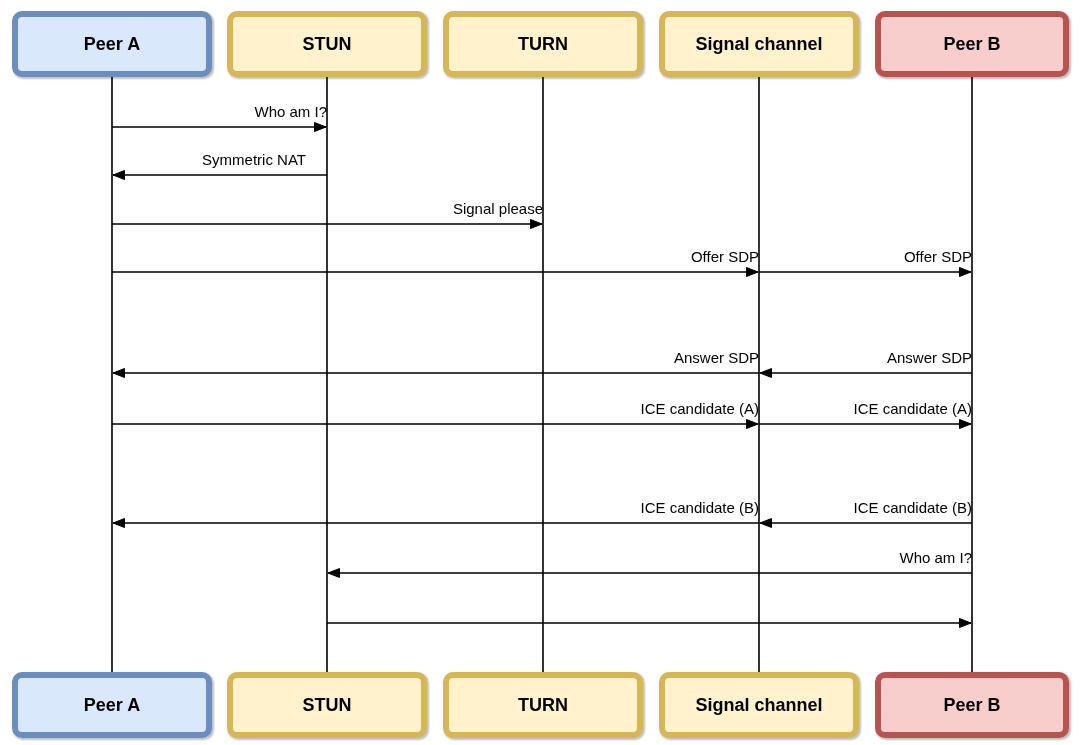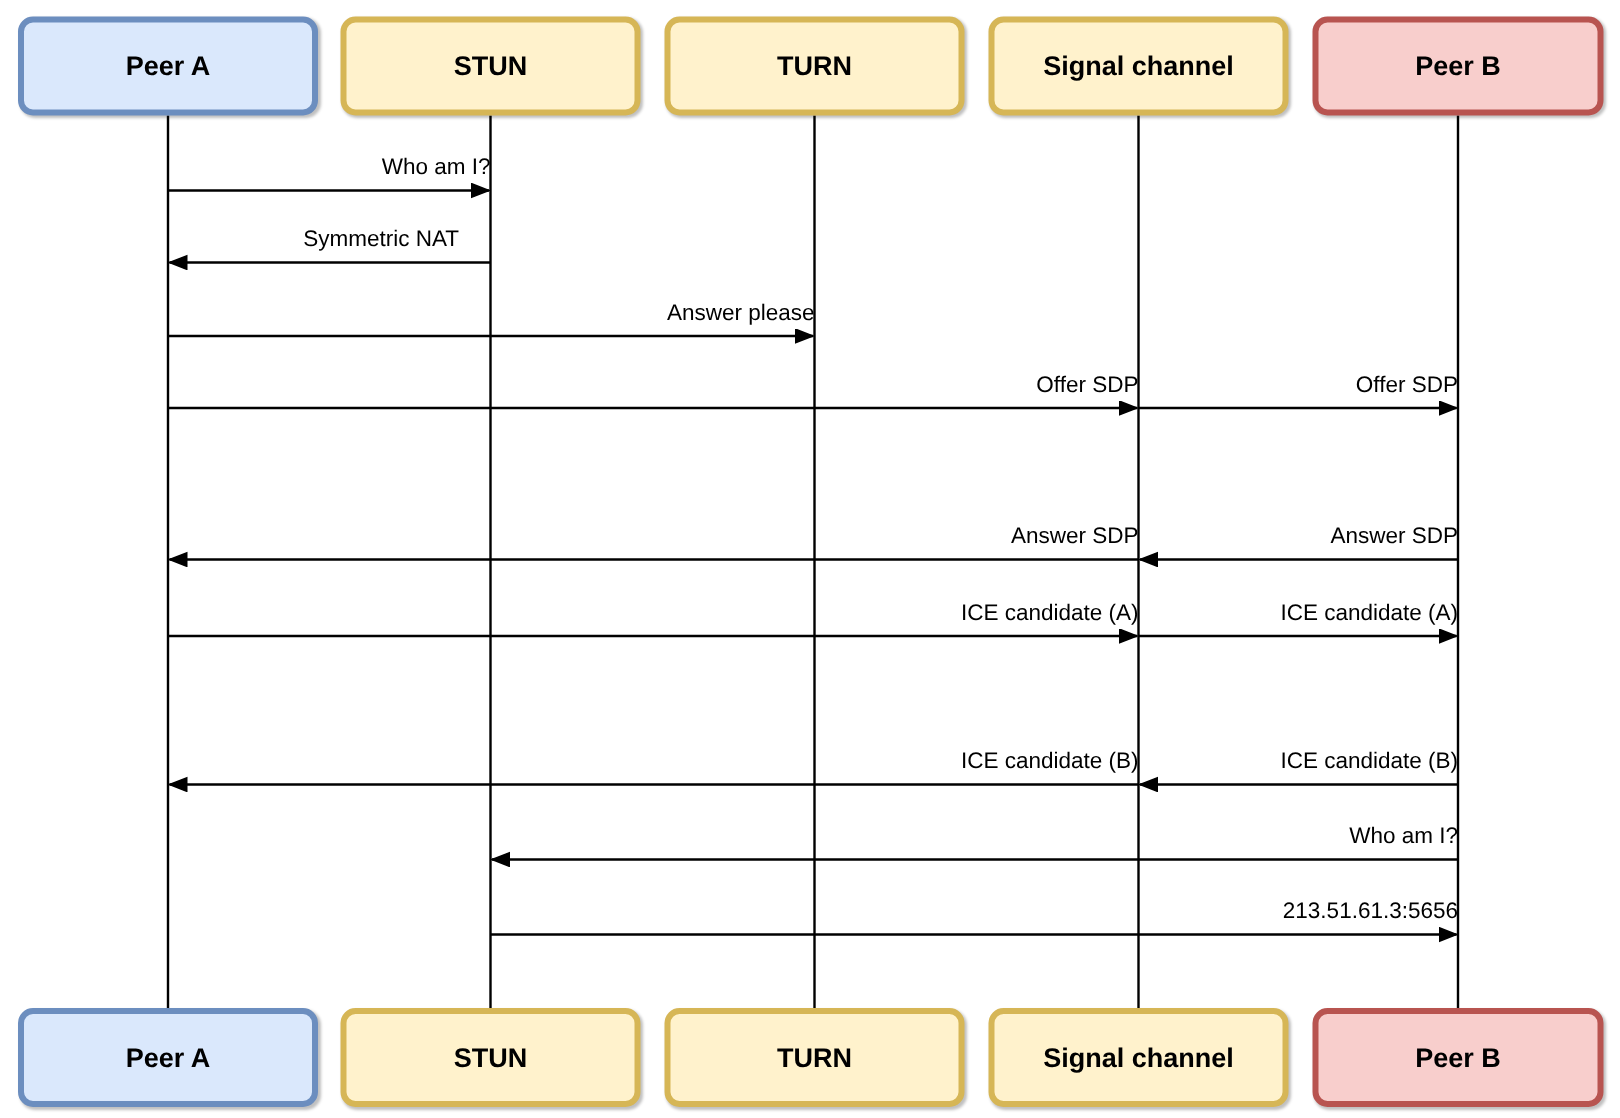--- a/index.html
+++ b/index.html
@@ -16,21 +16,21 @@
     overflow: hidden;
   }
   .canvas svg {
     position: absolute;
     left: 0;
     top: 0;
   }
   .actor-box {
     position: absolute;
     box-sizing: border-box;
-    border: 4px solid #b91c1c;
+    border: 6px solid #b91c1c;
     border-radius: 10px;
     display: flex;
     align-items: center;
     justify-content: center;
     font-weight: bold;
     font-size: 18px;
     color: #000000;
     box-shadow: 1.5px 1.5px 2px rgba(0,0,0,0.25);
   }
   .msg-label {
@@ -106,24 +106,23 @@
       <span>Signal channel</span>
     </div>
     <div class="actor-box" style="left: 875px; width: 194px; top: 11px; height: 66px; background: rgb(248, 206, 204); border-color: rgb(184, 84, 80);">
       <span>Peer B</span>
     </div>
     <div class="actor-box" style="left: 875px; width: 194px; top: 672px; height: 66px; background: rgb(248, 206, 204); border-color: rgb(184, 84, 80);">
       <span>Peer B</span>
     </div>
     <div class="msg-label" style="left: 112px; width: 215px; top: 103px;">Who am I?</div>
     <div class="msg-label" style="left: 128px; width: 178px; top: 151px;">Symmetric NAT</div>
-    <div class="msg-label" style="left: 112px; width: 431px; top: 200px;">Answer please</div>
+    <div class="msg-label" style="left: 112px; width: 431px; top: 200px;">Signal please</div>
     <div class="msg-label" style="left: 112px; width: 647px; top: 248px;">Offer SDP</div>
     <div class="msg-label" style="left: 759px; width: 213px; top: 248px;">Offer SDP</div>
     <div class="msg-label" style="left: 759px; width: 213px; top: 349px;">Answer SDP</div>
     <div class="msg-label" style="left: 112px; width: 647px; top: 349px;">Answer SDP</div>
     <div class="msg-label" style="left: 112px; width: 647px; top: 400px;">ICE candidate (A)</div>
     <div class="msg-label" style="left: 759px; width: 213px; top: 400px;">ICE candidate (A)</div>
     <div class="msg-label" style="left: 759px; width: 213px; top: 499px;">ICE candidate (B)</div>
     <div class="msg-label" style="left: 112px; width: 647px; top: 499px;">ICE candidate (B)</div>
     <div class="msg-label" style="left: 327px; width: 645px; top: 549px;">Who am I?</div>
-    <div class="msg-label" style="left: 327px; width: 645px; top: 599px;">213.51.61.3:5656</div>
   </div>
 
 </body></html>

